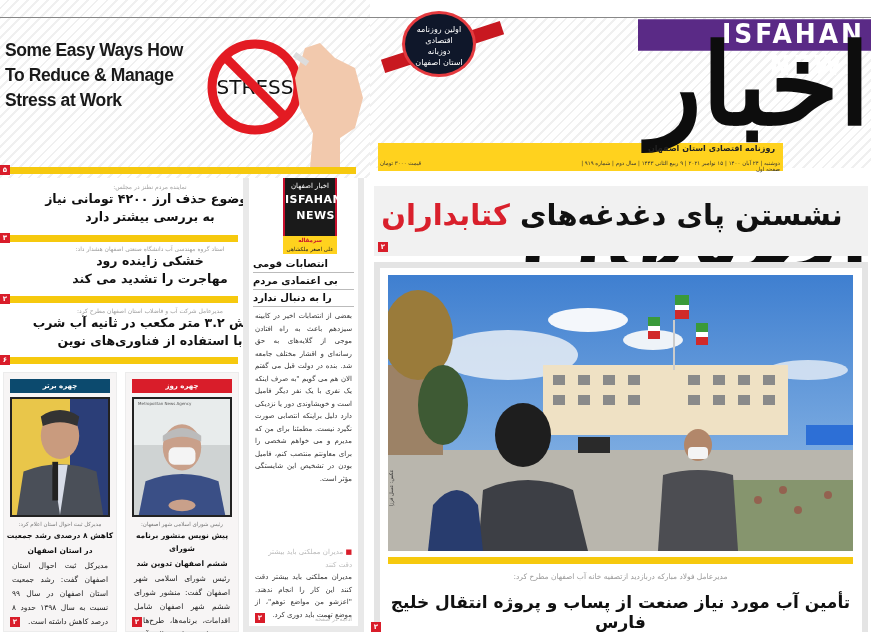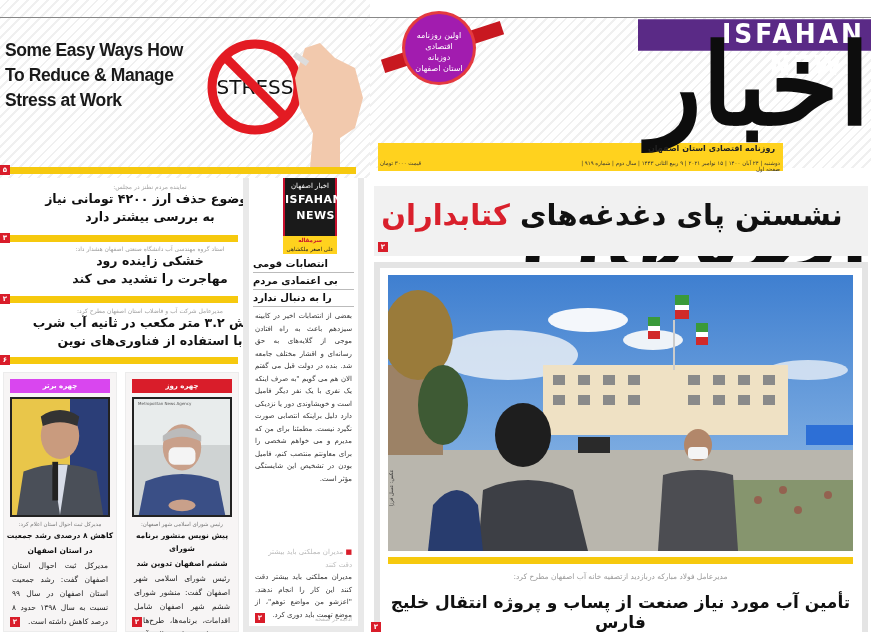--- a/index.html
+++ b/index.html
@@ -22,22 +22,22 @@
     background: #5a2a86; color: #fff; font-family: "DejaVu Sans", sans-serif;
     font-weight: bold; font-size: 25px; letter-spacing: 3px; line-height: 30px; text-align: right; padding-right: 6px;
     transform: scaleY(1.05);
   }
   #brand-fa {
     position: absolute; left: 40px; top: 10px; width: 460px; height: 170px;
     font-family: "DejaVu Serif", serif; font-weight: bold; font-size: 112px; line-height: 150px;
     color: #0d0d0d; direction: rtl; text-align: right; letter-spacing: -6px;
   }
   #seal {
-    position: absolute; left: 35px; top: 14px; width: 68px; height: 68px; border-radius: 50%;
-    background: #a21caf; color: #fff; font-size: 8px; line-height: 11px; padding-top: 16px;
+    position: absolute; left: 35px; top: 14px; width: 68px; height: 60px; border-radius: 50%;
+    background: #0f172a; color: #fff; font-size: 8px; line-height: 11px; padding-top: 10px;
     box-shadow: 0 0 0 3px #e43a3f;
   }
   #seal-ribbon { position: absolute; left: 10px; top: 40px; width: 125px; height: 14px; background: #c81820; transform: rotate(-18deg); }
   #subtitle-bar {
     position: absolute; left: 8px; top: 143px; width: 405px; height: 28px; background: #ffd21e;
   }
   #subtitle-text {
     position: absolute; left: 220px; top: 144px; width: 185px; font-size: 8px; font-weight: bold; color: #222;
     direction: rtl; text-align: right;
   }
@@ -178,21 +178,21 @@
 <div class="brief" style="top:307px;">
   <div class="kicker">مدیرعامل شرکت آب و فاضلاب استان اصفهان مطرح کرد:</div>
   <div class="head">کاهش ۳.۲ متر مکعب در ثانیه آب شرب</div>
   <div class="head">با استفاده از فناوری‌های نوین</div>
 </div>
 <div class="ybar" style="top:357px;">
   <span class="pg-num">۶</span>
 </div>
 
 <div class="portrait-box" style="left:3px;">
-  <div class="label" style="background:#d946ef;">چهره برتر</div>
+  <div class="label" style="background:#0c4a6e;">چهره برتر</div>
   <div class="photo" style="background:linear-gradient(90deg,#e9c64a 0 60%,#2b3e78 60% 100%);">
     <svg width="100%" height="100%" viewBox="0 0 100 120" preserveAspectRatio="none">
       <ellipse cx="50" cy="38" rx="20" ry="24" fill="#c99b7e"></ellipse>
       <path d="M30 18 Q50 5 70 18 L68 28 Q50 20 32 28 Z" fill="#333"></path>
       <path d="M5 120 L12 75 Q50 60 88 75 L95 120 Z" fill="#4a4f58"></path>
       <path d="M42 68 L50 120 L58 68 Z" fill="#d8dde8"></path>
       <rect x="42" y="65" width="6" height="40" fill="#222"></rect>
     </svg>
   </div>
   <div class="kicker">مدیرکل ثبت احوال استان اعلام کرد:</div>

